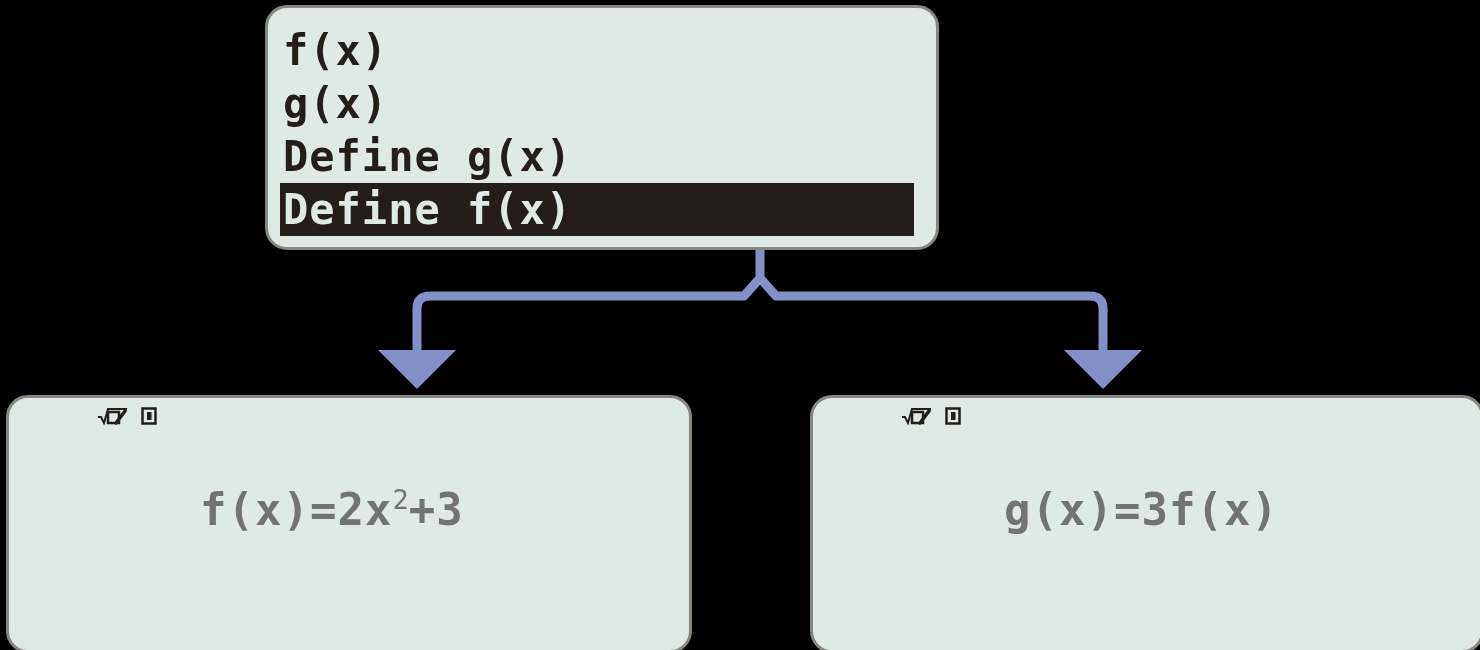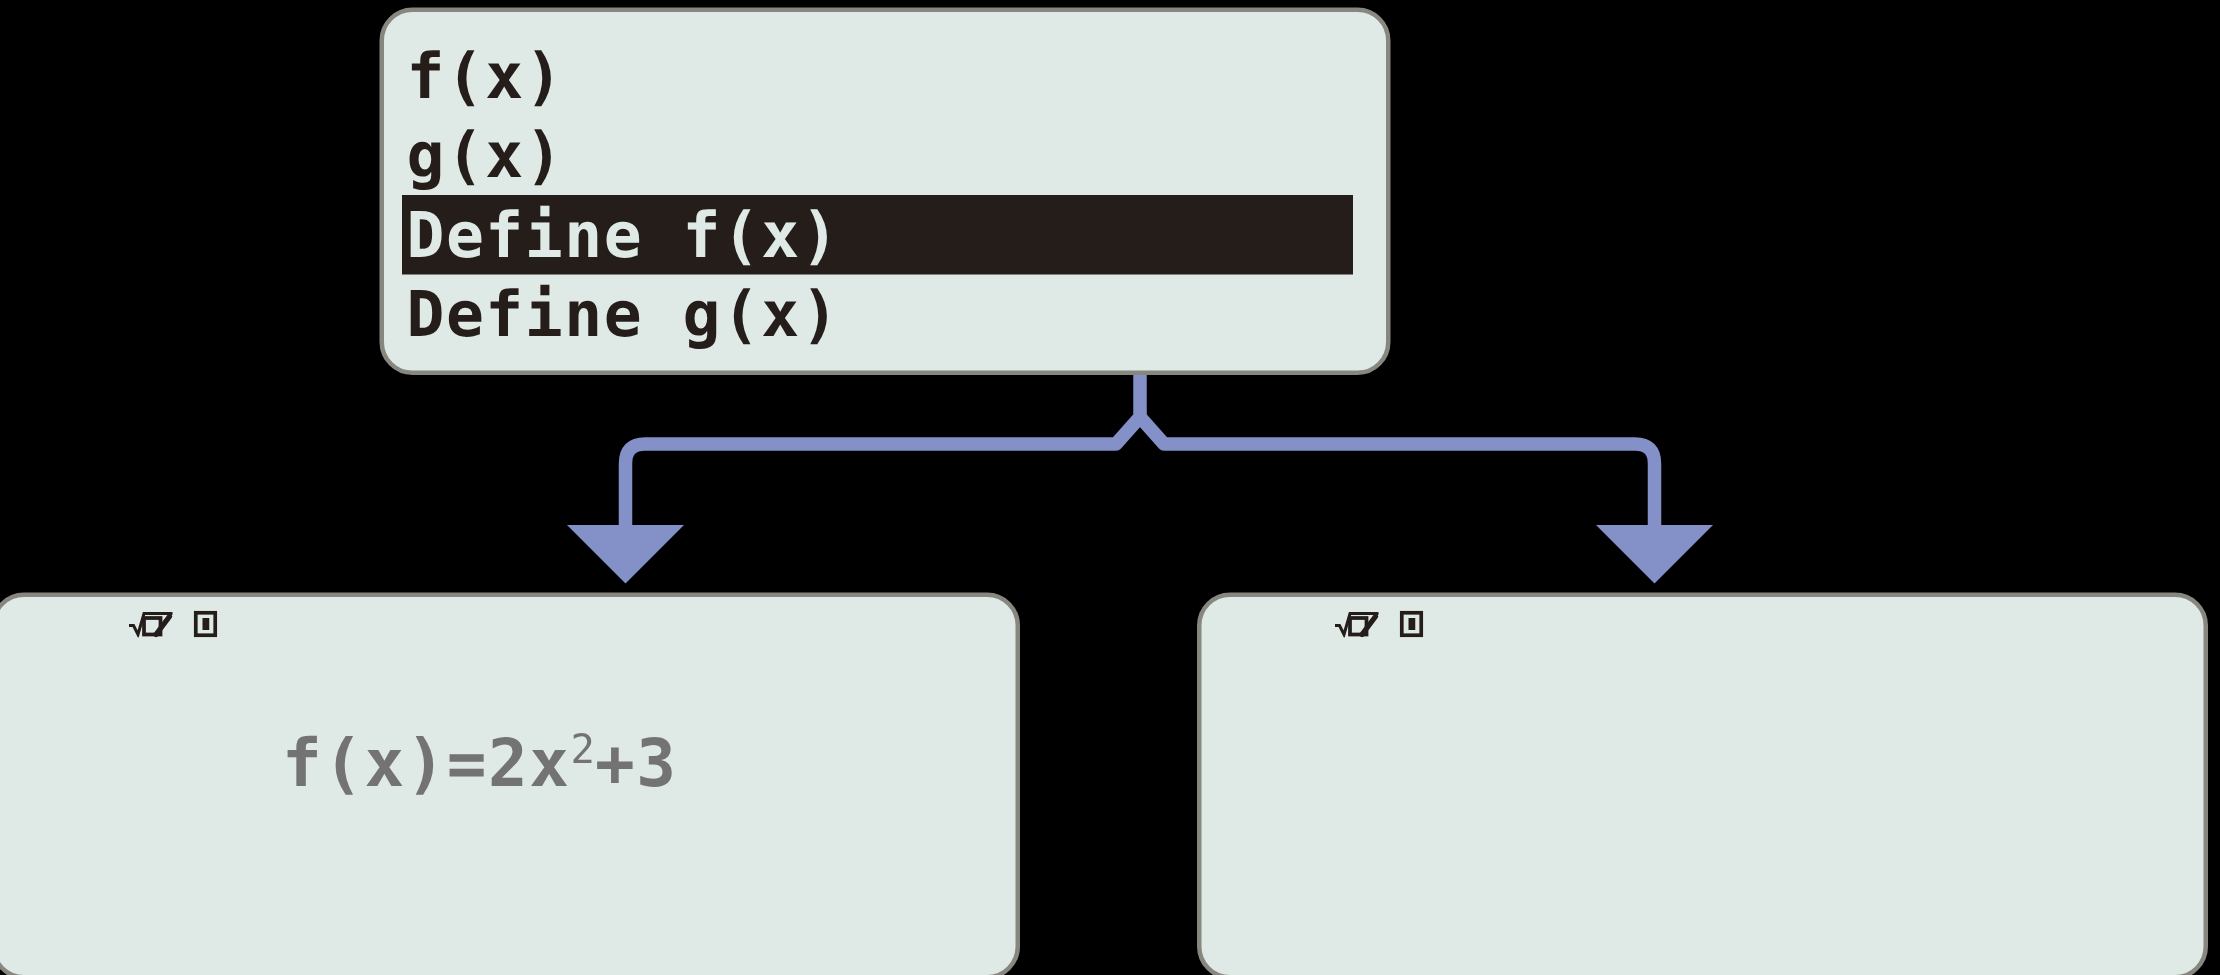--- a/index.html
+++ b/index.html
@@ -16,20 +16,21 @@
     font-family: "DejaVu Sans Mono", "Liberation Mono", monospace;
   }
 
   
   .panel {
     position: absolute;
     background: #dfe9e5;
     border: 3px solid #87877f;
     border-radius: 22px;
     box-sizing: border-box;
+    margin-left: 12px;
   }
   .panel.menu {
     left: 253px;
     top: 5px;
     width: 674px;
     height: 245px;
   }
   .panel.result-left {
     left: -6px;
     top: 395px;
@@ -126,22 +127,22 @@
              Q 1103 296 1103 309
              L 1103 352" fill="none" stroke="#8490c8" stroke-width="9" stroke-linejoin="round"></path>
     <polygon points="378,350 456,350 417,389" fill="#8490c8"></polygon>
     <polygon points="1064,350 1142,350 1103,389" fill="#8490c8"></polygon>
   </svg>
 
   <div class="panel menu">
     <div class="menu-list">
       <div class="menu-row">f(x)</div>
       <div class="menu-row">g(x)</div>
+      <div class="menu-row">Define g(x)</div>
       <div class="menu-row selected">Define f(x)</div>
-      <div class="menu-row">Define g(x)</div>
     </div>
   </div>
 
   <div class="panel result-left">
     <div class="status-bar">
       <svg class="status-icon" width="32" height="18" viewBox="0 0 32 18">
         <path d="M1 10 L4 10 L7 16 L11 2 L30 2" fill="none" stroke="#241d1a" stroke-width="2"></path>
         <rect x="11" y="5" width="11" height="11" fill="none" stroke="#241d1a" stroke-width="2.5"></rect>
         <path d="M19 16 L28 4" stroke="#241d1a" stroke-width="3.5" stroke-linecap="round"></path>
       </svg>
@@ -160,15 +161,18 @@
       <svg class="status-icon" width="32" height="18" viewBox="0 0 32 18">
         <path d="M1 10 L4 10 L7 16 L11 2 L30 2" fill="none" stroke="#241d1a" stroke-width="2"></path>
         <rect x="11" y="5" width="11" height="11" fill="none" stroke="#241d1a" stroke-width="2.5"></rect>
         <path d="M19 16 L28 4" stroke="#241d1a" stroke-width="3.5" stroke-linecap="round"></path>
       </svg>
       <svg class="status-icon" width="16" height="18" viewBox="0 0 16 18">
         <rect x="1.5" y="1.5" width="13" height="15" fill="none" stroke="#241d1a" stroke-width="2.5"></rect>
         <rect x="6" y="5" width="4.5" height="8" fill="#241d1a"></rect>
       </svg>
     </div>
+    <div class="formula">
+      <span>g(x)=3f(x)</span><span class="sup"></span><span></span>
+    </div>
   </div>
 
 </div>
 
 </body></html>

